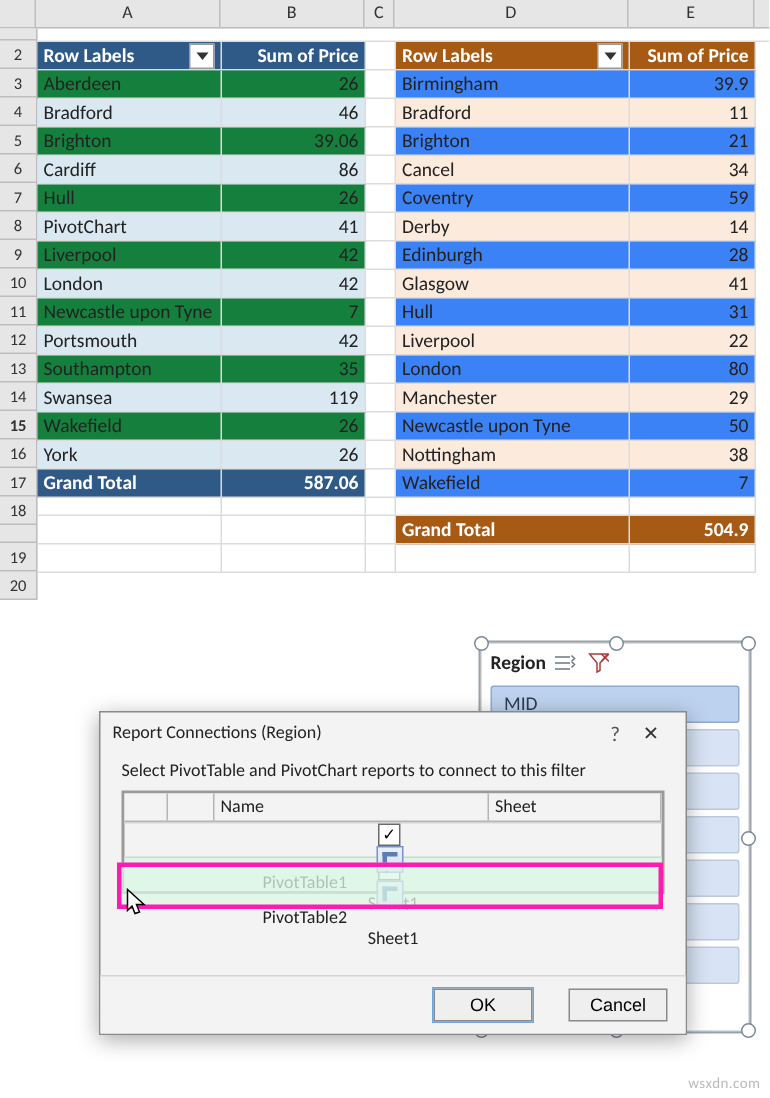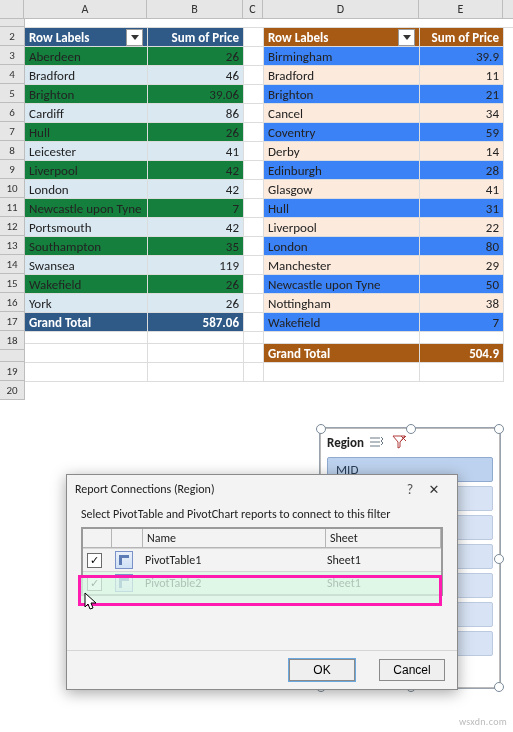--- a/index.html
+++ b/index.html
@@ -175,20 +175,21 @@
     border-right:1px solid #b5b5b5; padding:0 4px;
     display:flex; align-items:center; font-size:12px;
   }
   .colChk{width:20px;}
   .colIco{width:22px;}
   .colName{width:174px;}
   .colSheet{flex:1;}
   .dlg-tbl .row2{
     display:flex; height:22px; align-items:center;
     border-top:1px solid #d5d5d5;
+    flex-direction:column;
   }
   .dlg-tbl .row2 div{
     padding:0 4px; display:flex; align-items:center; font-size:12px;
   }
   .chkbox{
     width:13px; height:13px; border:1px solid #6a6a6a;
     background:#fff; display:inline-flex;
     align-items:center; justify-content:center;
   }
   .chkbox.checked::after{
@@ -262,21 +263,21 @@
         <div style="height: 19px;">5</div>
         <div style="height: 19px;">6</div>
         <div style="height: 19px;">7</div>
         <div style="height: 19px;">8</div>
         <div style="height: 19px;">9</div>
         <div style="height: 19px;">10</div>
         <div style="height: 19px;">11</div>
         <div style="height: 19px;">12</div>
         <div style="height: 19px;">13</div>
         <div style="height: 19px;">14</div>
-        <div style="height: 19px;">15</div>
+        <div style="height: 19px; font-weight: bold;">15</div>
         <div style="height: 19px;">16</div>
         <div style="height: 19px;">17</div>
         <div style="height: 19px;">18</div>
         <div style="height: 12px;"></div>
         <div style="height: 19px;">19</div>
         <div style="height: 19px;">20</div>
       </div>
 
     <div class="grid">
       <div style="height:8px;border-bottom:1px solid #dcdcdc;"></div>
@@ -318,21 +319,21 @@
             <div class="cell cE p2-even num">34</div>
           </div>
           <div class="row">
             <div class="cell cA p1-odd">Hull</div>
             <div class="cell cB p1-odd num">26</div>
             <div class="cell cC"></div>
             <div class="cell cD p2-odd">Coventry</div>
             <div class="cell cE p2-odd num">59</div>
           </div>
           <div class="row">
-            <div class="cell cA p1-even">Leicester</div>
+            <div class="cell cA p1-even">PivotChart</div>
             <div class="cell cB p1-even num">41</div>
             <div class="cell cC"></div>
             <div class="cell cD p2-even">Derby</div>
             <div class="cell cE p2-even num">14</div>
           </div>
           <div class="row">
             <div class="cell cA p1-odd">Liverpool</div>
             <div class="cell cB p1-odd num">42</div>
             <div class="cell cC"></div>
             <div class="cell cD p2-odd">Edinburgh</div>

